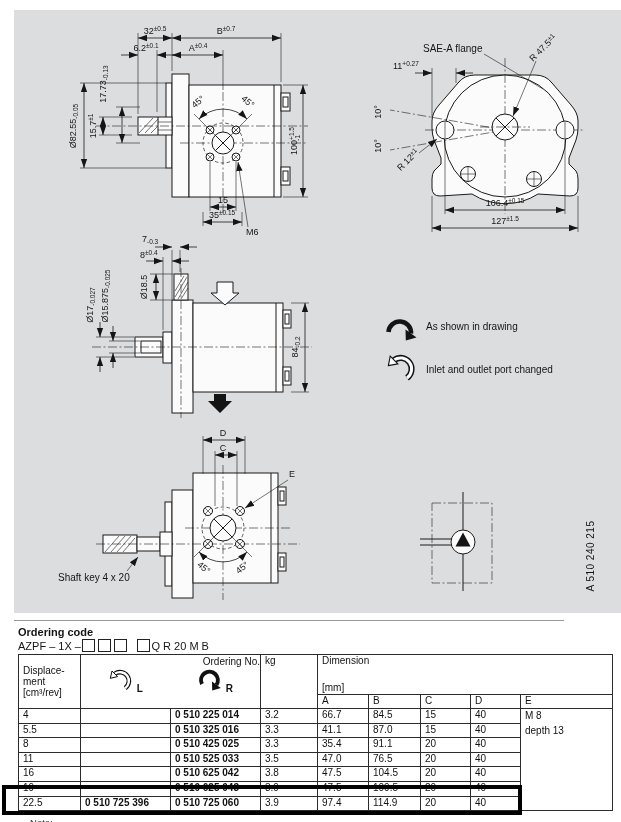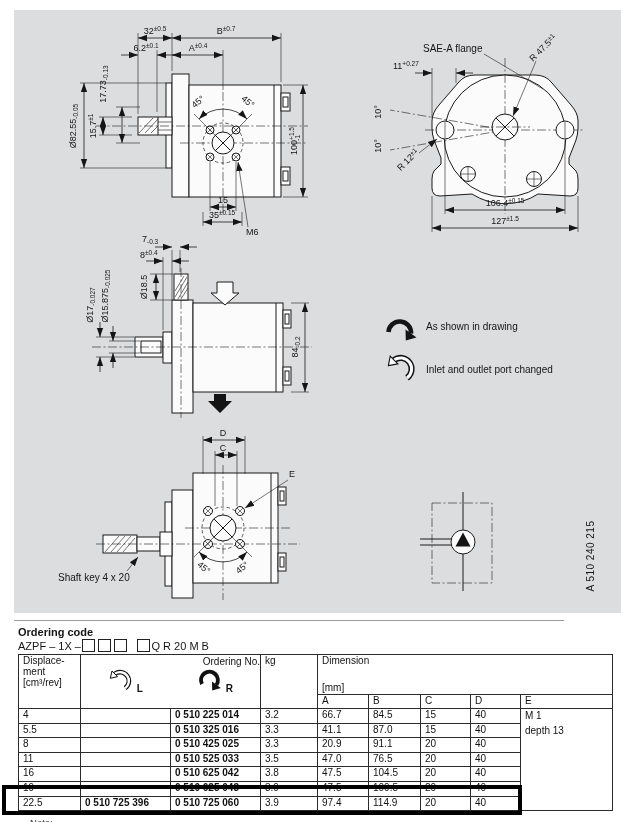--- a/index.html
+++ b/index.html
@@ -27,21 +27,21 @@
   #order .codeline .box.gap{margin-left:8px}
   #order .codeline .sfx{}
   #order table{position:absolute;top:34px;left:18px;border-collapse:collapse;table-layout:fixed;
                width:594px;font-size:10px;color:#111}
   #order th,#order td{border:1px solid #2b2b2b;padding:0 1px 0 4px;text-align:left;
                       font-weight:normal;vertical-align:top;overflow:hidden;white-space:nowrap}
   #order thead tr.h1{height:40px}
   #order thead tr.h2{height:14px}
   #order tbody tr{height:14.6px}
   #order tbody td:nth-child(2),#order tbody td:nth-child(3){font-weight:bold}
-  .wrapcol{display:flex;flex-direction:column;justify-content:flex-start;height:52px}
+  .wrapcol{display:flex;flex-direction:column;justify-content:center;height:52px}
   .wrapdim{display:flex;flex-direction:column;justify-content:space-between;height:38px}
   .th-ord{text-align:center!important;padding:0!important}
   .ord-title{text-align:right;padding-top:1px}
   .ord-arrows{display:flex;margin-top:2px}
   .arrgrp{flex:1;display:flex;justify-content:center;align-items:flex-end;gap:2px}
   .arrgrp b{font-size:10px;line-height:10px}
   .ecell div{line-height:14.6px}
   #order .hl{position:absolute;top:165px;left:2px;width:512px;height:22px;
              border:4px solid #000;pointer-events:none}
   #order .note{position:absolute;top:197px;left:30px;font-size:9.5px;color:#333}
@@ -404,40 +404,40 @@
       <tr>
         <td>4</td>
         <td></td>
         <td>0 510 225 014</td>
         <td>3.2</td>
         <td>66.7</td>
         <td>84.5</td>
         <td>15</td>
         <td>40</td>
         <td class="ecell" rowspan="7">
-          <div>M 1</div>
+          <div>M 8</div>
           <div>depth 13</div>
         </td>
       </tr>
       <tr>
         <td>5.5</td>
         <td></td>
         <td>0 510 325 016</td>
         <td>3.3</td>
         <td>41.1</td>
         <td>87.0</td>
         <td>15</td>
         <td>40</td>
       </tr>
       <tr>
         <td>8</td>
         <td></td>
         <td>0 510 425 025</td>
         <td>3.3</td>
-        <td>20.9</td>
+        <td>35.4</td>
         <td>91.1</td>
         <td>20</td>
         <td>40</td>
       </tr>
       <tr>
         <td>11</td>
         <td></td>
         <td>0 510 525 033</td>
         <td>3.5</td>
         <td>47.0</td>

